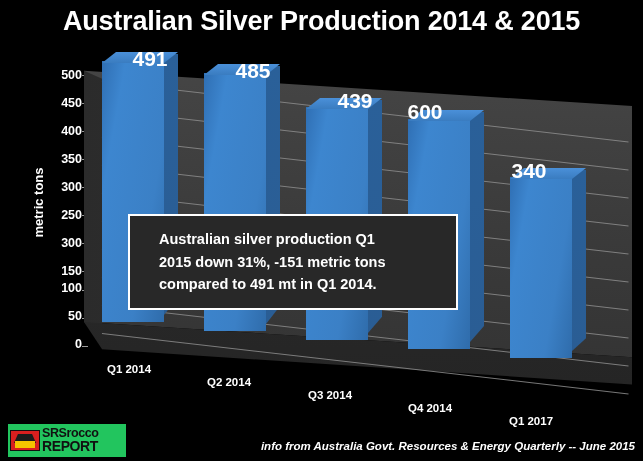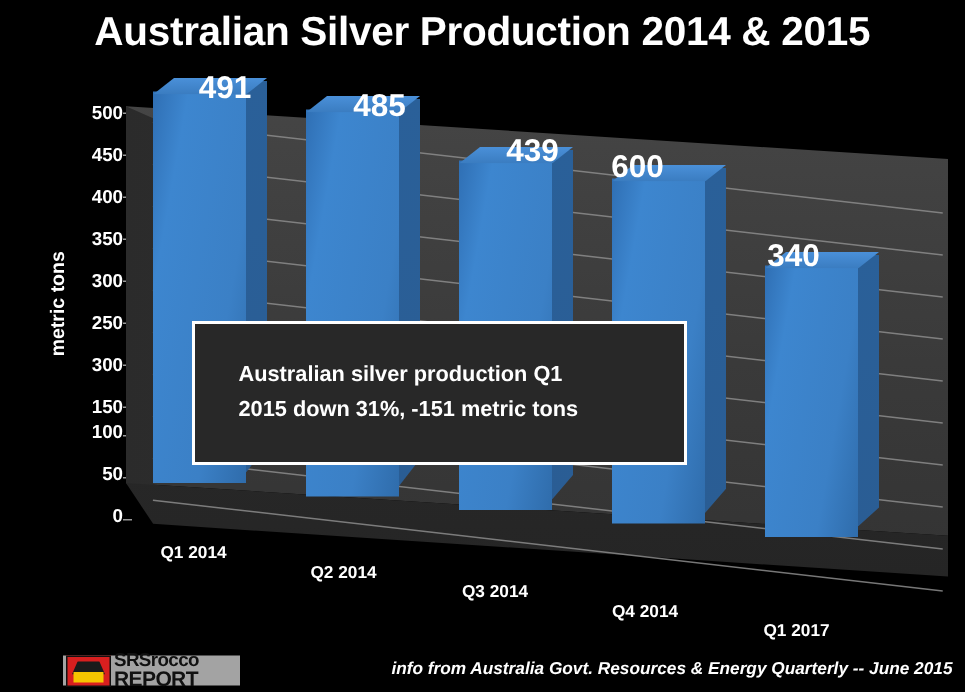--- a/index.html
+++ b/index.html
@@ -204,27 +204,26 @@
     font-style: italic;
     white-space: nowrap;
   }
 
   
   #logo {
     position: absolute;
     left: 8px;
     bottom: 4px;
     width: 118px;
-    height: 20px;
-    background: #a3a3a3;
+    height: 33px;
+    background: #22c55e;
     display: flex;
     align-items: center;
     padding: 1px 2px;
     box-sizing: border-box;
-    margin-left: 34px;
   }
   #logo-mark {
     position: relative;
     width: 30px;
     height: 21px;
     background: #d81f1f;
     border: 1px solid #111111;
     box-sizing: border-box;
     flex: 0 0 auto;
     overflow: hidden;
@@ -359,20 +358,21 @@
   <div class="cat-label" style="left:129px; top:363px;">Q1 2014</div>
   <div class="cat-label" style="left:229px; top:376px;">Q2 2014</div>
   <div class="cat-label" style="left:330px; top:389px;">Q3 2014</div>
   <div class="cat-label" style="left:430px; top:402px;">Q4 2014</div>
   <div class="cat-label" style="left:531px; top:415px;">Q1 2017</div>
 
   <div id="annotation">
     <div id="annotation-text">
       <span>Australian silver production Q1</span><br>
       <span>2015 down 31%, -151 metric tons</span><br>
+      <span>compared to 491 mt in Q1 2014.</span>
     </div>
   </div>
 
   <div id="source-note">info from Australia Govt. Resources &amp; Energy Quarterly -- June 2015</div>
 
   <div id="logo">
     <div id="logo-mark"></div>
     <div id="logo-words">
       <span id="logo-line1">SRSrocco</span>
       <span id="logo-line2">REPORT</span>

